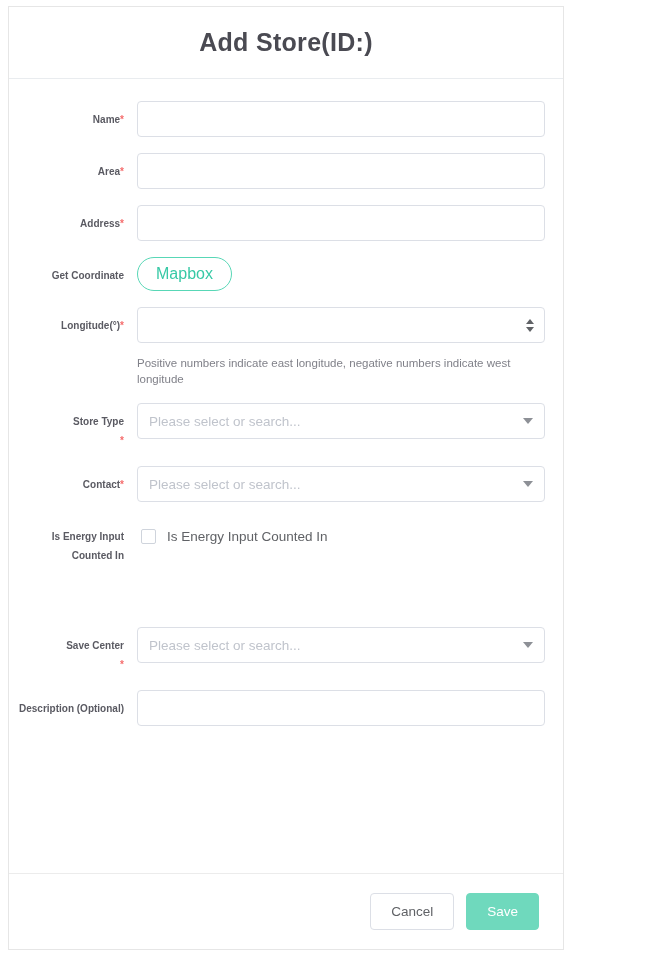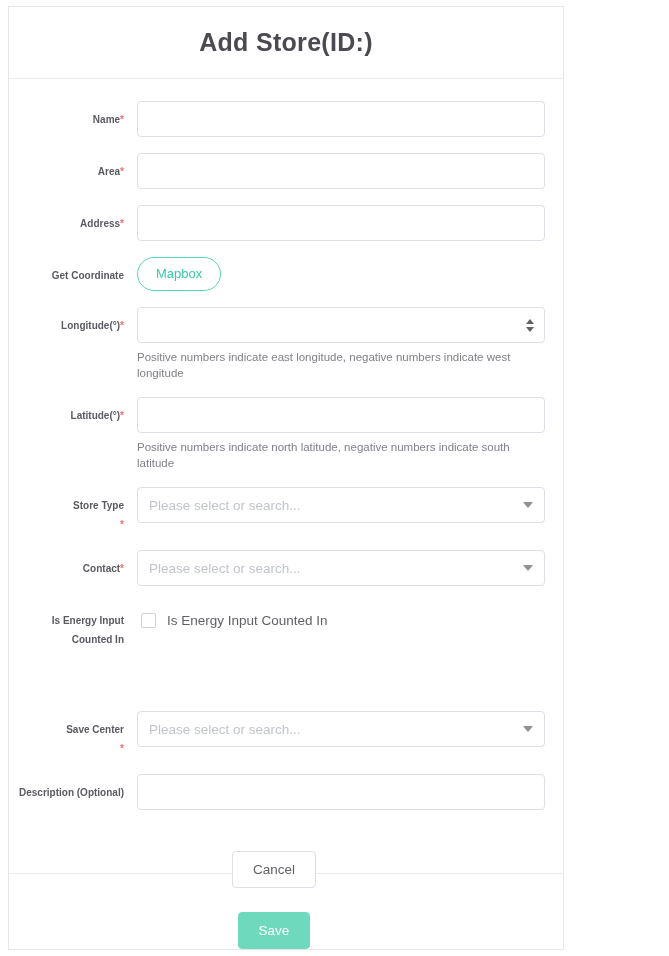--- a/index.html
+++ b/index.html
@@ -81,31 +81,31 @@
     font-size: 13.5px;
     color: #404040;
     padding: 0 11px;
     outline: none;
     font-family: "Liberation Sans", sans-serif;
   }
   .input::placeholder { color: #c0c4cc; }
   .hint {
     font-size: 11.5px;
     color: #808189;
-    margin-top: 6px;
+    margin-top: 12px;
     line-height: 16px;
   }
   .mapbox-btn {
     display: inline-block;
     border: 1px solid #58d7b6;
     color: #38c9a6;
     background: #fff;
     border-radius: 19px;
     padding: 8px 18px;
-    font-size: 13px;
+    font-size: 16px;
     cursor: pointer;
     line-height: 16px;
   }
   .number-wrap { position: relative; }
   .spinner {
     position: absolute;
     right: 11px;
     top: 0;
     height: 36px;
     display: flex;
@@ -153,22 +153,21 @@
     color: #606266;
   }
   .dialog-footer {
     border-top: 1px solid #ececec;
     height: 76px;
     display: flex;
     align-items: center;
     justify-content: flex-end;
     padding-right: 24px;
     box-sizing: border-box;
-    gap: 24px;
-    flex-direction: column;
+    gap: 12px;
   }
   .btn {
     font-size: 13.5px;
     border-radius: 4px;
     padding: 10px 20px;
     cursor: pointer;
     font-family: "Liberation Sans", sans-serif;
     line-height: 15px;
   }
   .btn-cancel {
@@ -229,27 +228,20 @@
           <input class="input" type="text" value="" placeholder="" style="">
           <span class="spinner">
             <span class="arrow up"></span>
             <span class="arrow down"></span>
           </span>
         </div>
         <div class="hint">Positive numbers indicate east longitude, negative numbers indicate west longitude</div>
       </div>
     </div>
 
-    <div class="form-row">
-      <div class="form-label"><span>Latitude(°)</span><span class="req">*</span></div>
-      <div class="form-field">
-        <input class="input" type="text" value="" placeholder="" style="">
-        <div class="hint">Positive numbers indicate north latitude, negative numbers indicate south latitude</div>
-      </div>
-    </div>
 
     <div class="form-row">
       <div class="form-label"><span class="label-block">Store Type</span><span class="req">*</span></div>
       <div class="form-field">
         <div class="select-wrap">
           <input class="input" type="text" value="" placeholder="Please select or search..." style="">
           <span class="select-caret"></span>
         </div>
       </div>
     </div>

